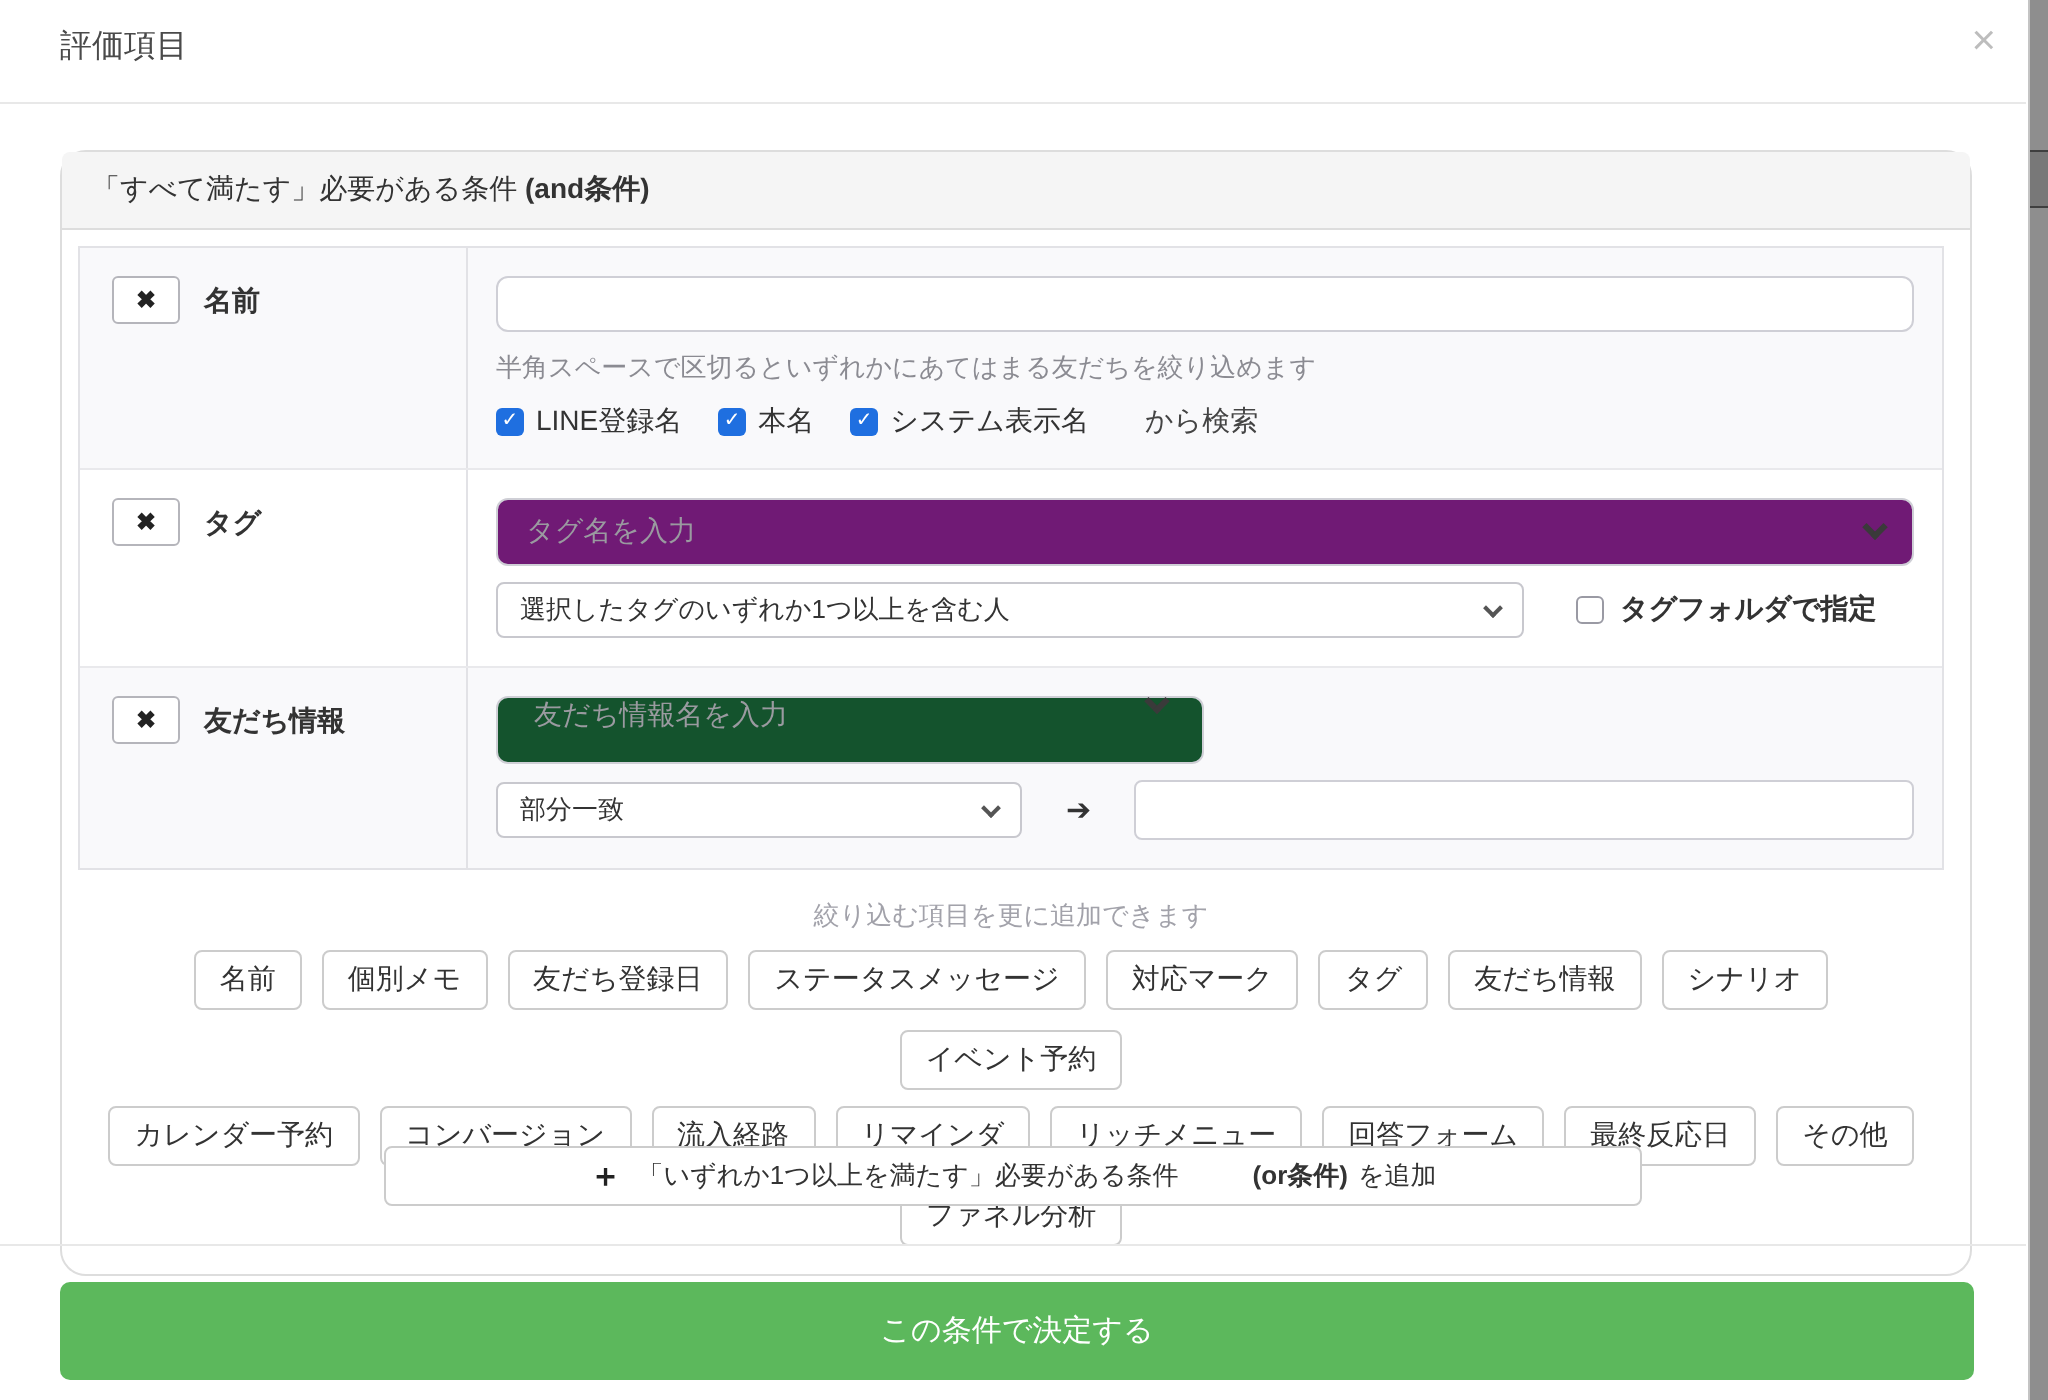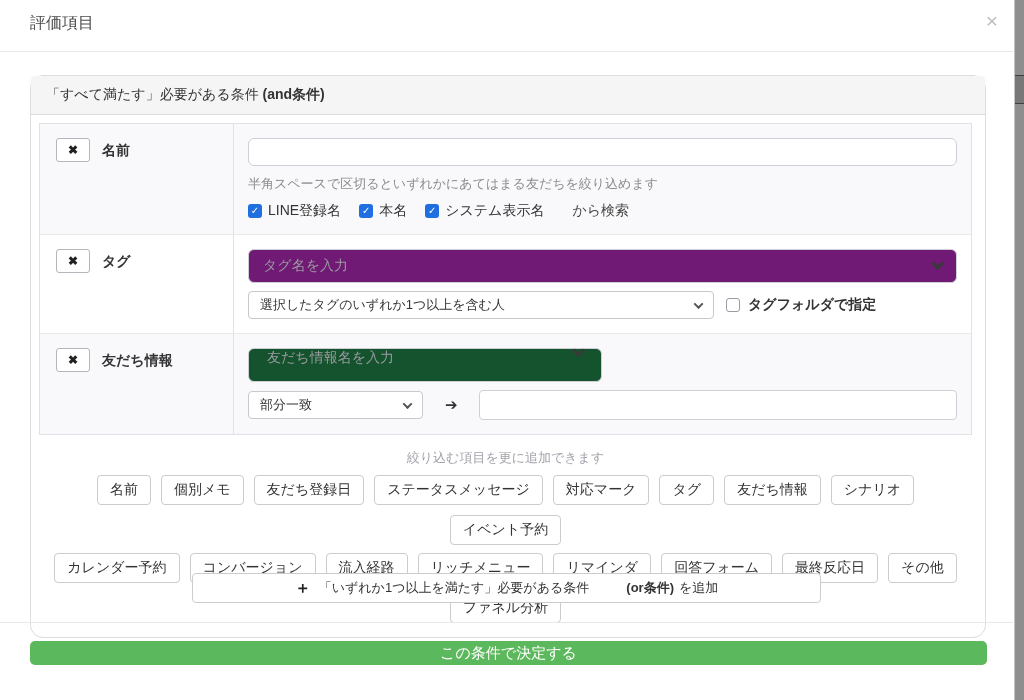--- a/index.html
+++ b/index.html
@@ -51,23 +51,23 @@
   .ph { color:#9a9aa0; font-size:14px; }
   .chev-b { width:9px; height:9px; border-right:3px solid #3a3a3a; border-bottom:3px solid #3a3a3a;
     transform:rotate(45deg) translate(-2px,-2px); flex:none; }
   .chev-s { width:7px; height:7px; border-right:2px solid #555; border-bottom:2px solid #555;
     transform:rotate(45deg) translate(-1px,-1px); flex:none; }
 
   .line2 { margin-top:8px; display:flex; align-items:center; }
   .select-box { height:28px; border:1px solid #c8c8ce; border-radius:4px; background:#fff;
     display:flex; align-items:center; justify-content:space-between; padding:0 11px;
     font-size:13px; color:#333; cursor:pointer; }
-  .w-tagmatch { width:466px;gap:44px; }
-  .w-match { width:175px; flex:none; }
-  .folder-check { display:flex; align-items:center; gap:8px; margin-left:12px;
+  .w-tagmatch { width:514px;gap:44px; }
+  .w-match { width:263px; flex:none; }
+  .folder-check { display:flex; align-items:center; gap:8px; margin-left:26px;
     font-weight:700; font-size:14px; color:#333; cursor:pointer; }
 
   .select-lg { width:354px; height:34px; border:1px solid #cfcfd6; border-radius:6px;
     background:#14532d; display:flex; justify-content:space-between;
     padding:0 18px; cursor:pointer; }
   .arrow { margin:0 21px 0 22px; font-size:15px; font-weight:700; color:#333; flex:none; }
   .val-input { flex:1; height:30px; border:1px solid #cfcfd6; border-radius:4px;
     padding:0 10px; font-size:14px; background:#fff; }
 
   .add-note { text-align:center; color:#a2a2aa; font-size:13px; margin:14px 0 3px; }
@@ -76,21 +76,21 @@
     font-size:14px; color:#333; cursor:pointer;
     font-family:"Liberation Sans","DejaVu Sans",sans-serif; }
 
   .or-btn { position:absolute; left:192px; top:573px; width:629px; height:30px; background:#fff;
     border:1px solid #ccc; border-radius:4px; display:flex; align-items:center;
     justify-content:center; gap:5px; font-size:13px; color:#333; cursor:pointer;
     font-family:"Liberation Sans","DejaVu Sans",sans-serif; }
   .or-plus { font-weight:900; font-size:16px; margin-right:3px; color:#222; }
   .or-bold { font-weight:700;margin-left:32px; }
 
-  .submit-btn { position:absolute; left:30px; top:641px; width:957px; height:24px;
+  .submit-btn { position:absolute; left:30px; top:641px; width:957px; height:49px;
     background:#5cb85c; border:none; border-radius:5px; color:#fff; font-size:15px;
     cursor:pointer; font-family:Liberation Mono, monospace; }
 
   .scrollbar { position:absolute; right:0; top:0; width:10px; height:700px;
     background:#8e8e8e; border-left:1px solid #c4c4c4; }
   .scroll-thumb { position:absolute; left:0; top:75px; width:100%; height:29px;
     background:#787878; border-top:1px solid #3f3f3f; border-bottom:1px solid #3f3f3f; }
 </style>
 </head>
 <body>
@@ -199,22 +199,22 @@
           <button class="chip">対応マーク</button>
           <button class="chip">タグ</button>
           <button class="chip">友だち情報</button>
           <button class="chip">シナリオ</button>
           <button class="chip">イベント予約</button>
         </div>
       <div class="chip-wrap">
           <button class="chip">カレンダー予約</button>
           <button class="chip">コンバージョン</button>
           <button class="chip">流入経路</button>
+          <button class="chip">リマインダ</button>
           <button class="chip">リッチメニュー</button>
-          <button class="chip">リマインダ</button>
           <button class="chip">回答フォーム</button>
           <button class="chip">最終反応日</button>
           <button class="chip">その他</button>
           <button class="chip">ファネル分析</button>
         </div>
 
     </div>
   </div>
 
   <button class="or-btn">

